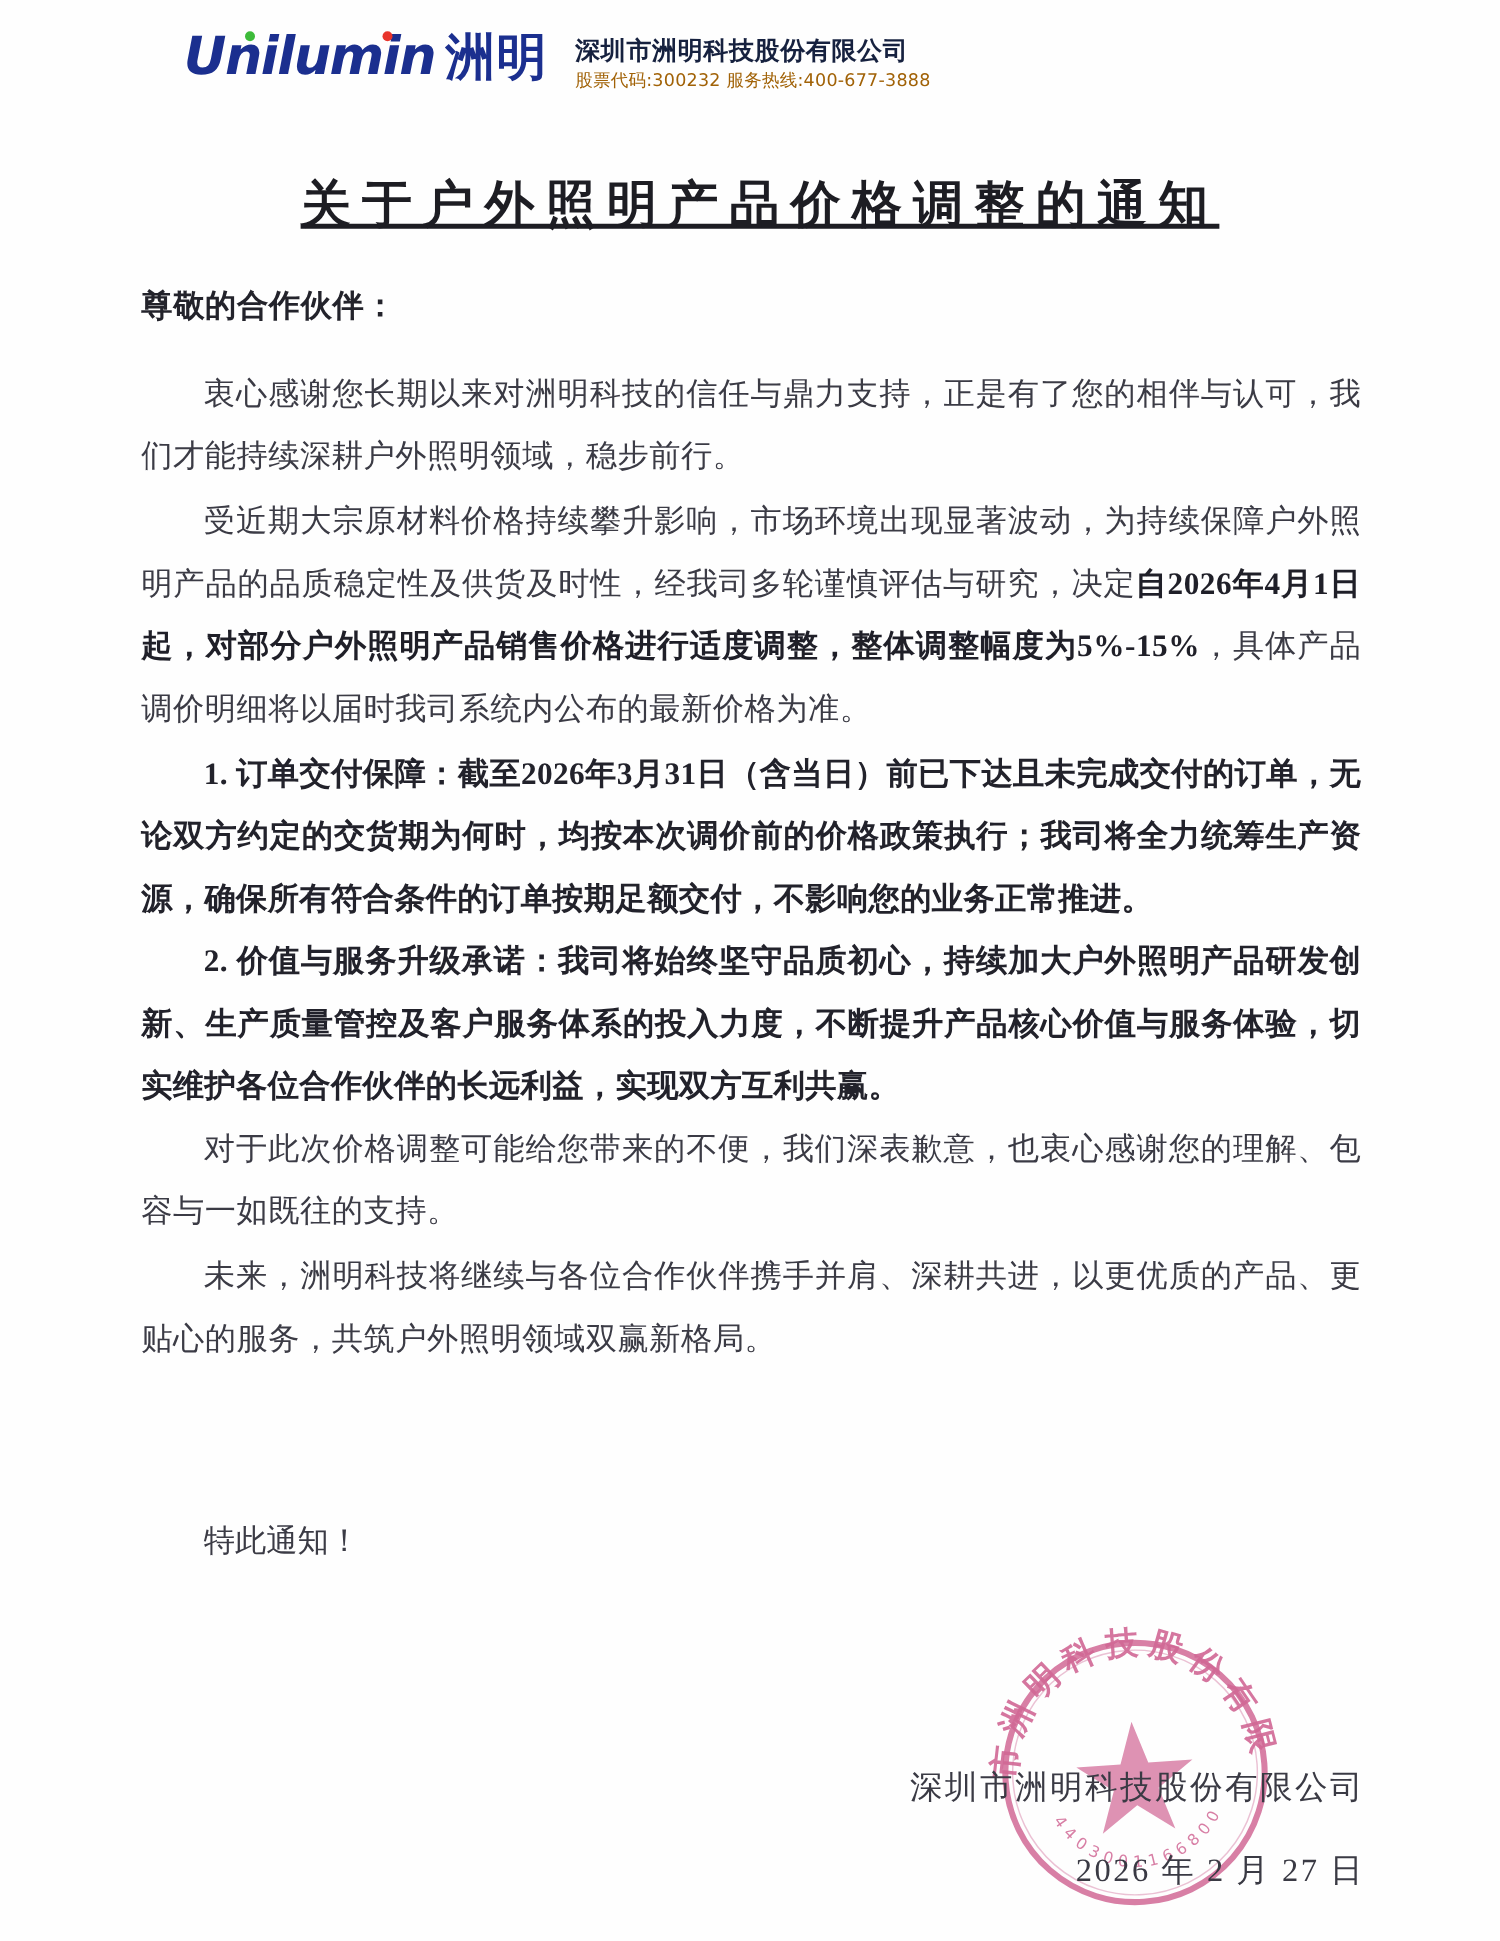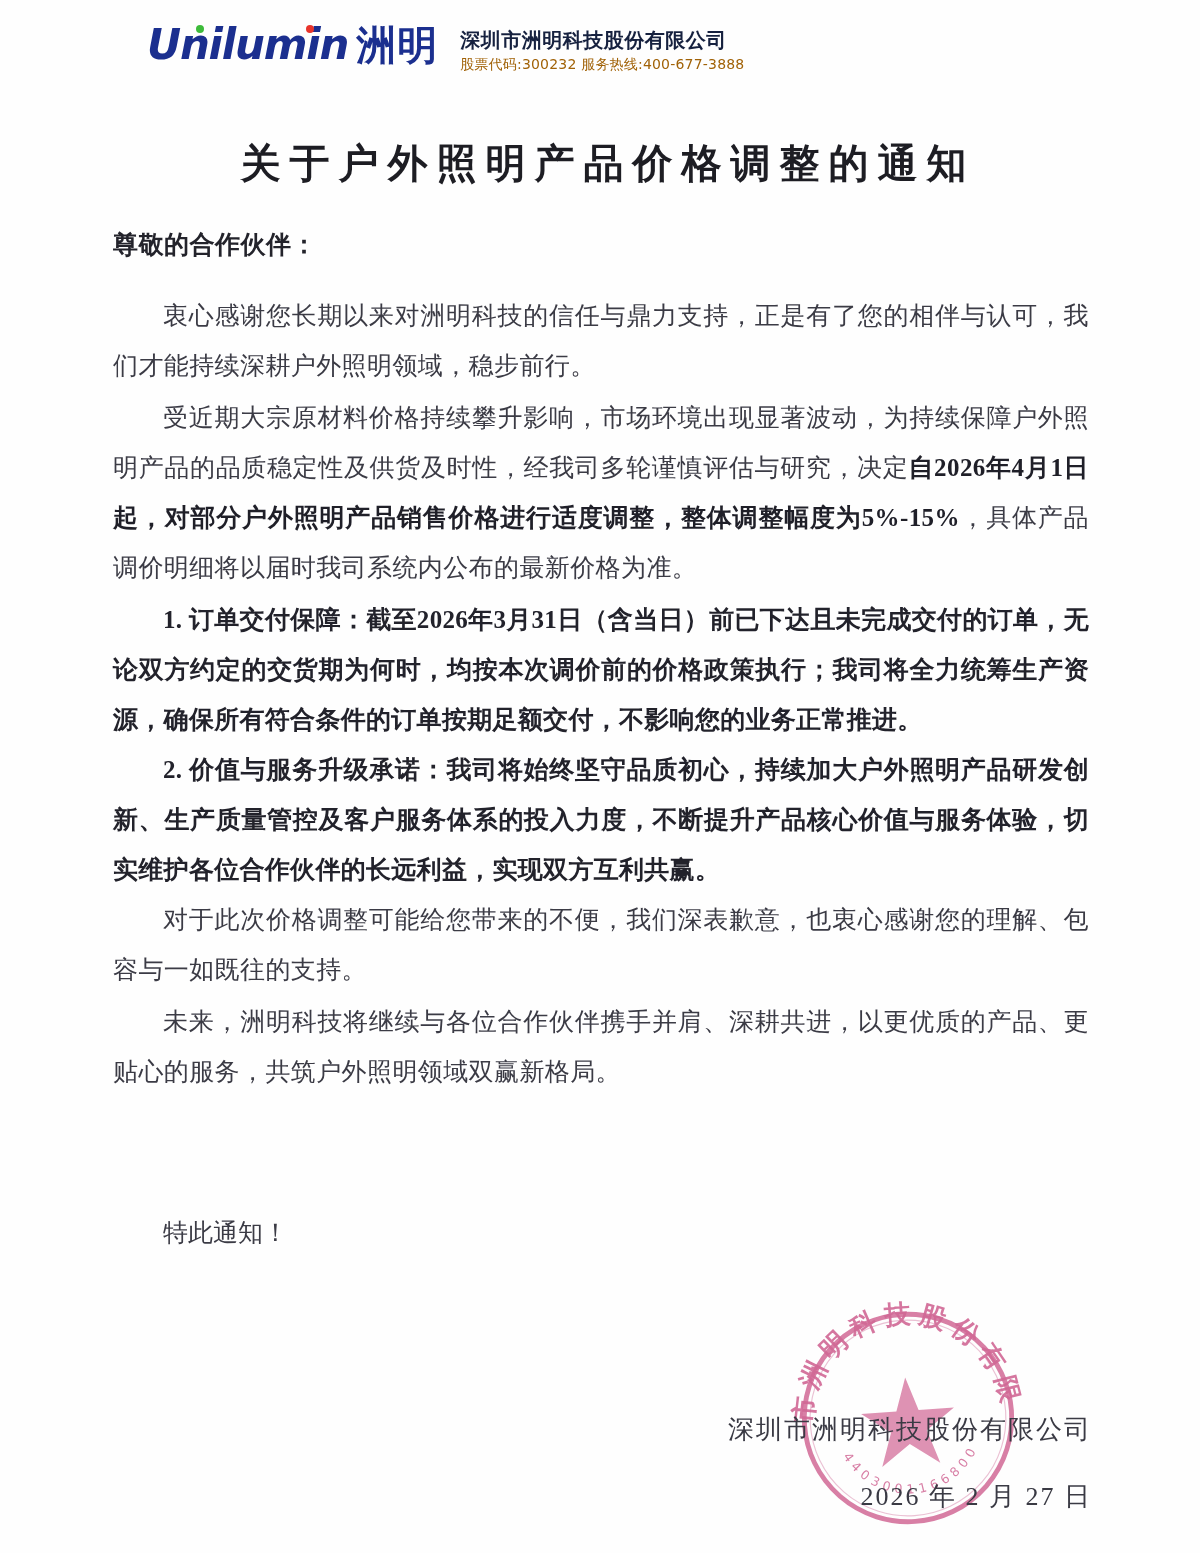--- a/index.html
+++ b/index.html
@@ -85,20 +85,21 @@
     position: absolute;
     left: 16px;
     right: 0;
     top: 136px;
     text-align: center;
     font-size: 40px;
     font-weight: bold;
     letter-spacing: 9px;
     color: #1d1d23;
     font-family: "Liberation Serif", "DejaVu Serif", serif;
+    text-decoration: underline;
   }
 
   
   .body-area {
     position: absolute;
     left: 113px;
     top: 228px;
     width: 976px;
   }
   .salutation {

